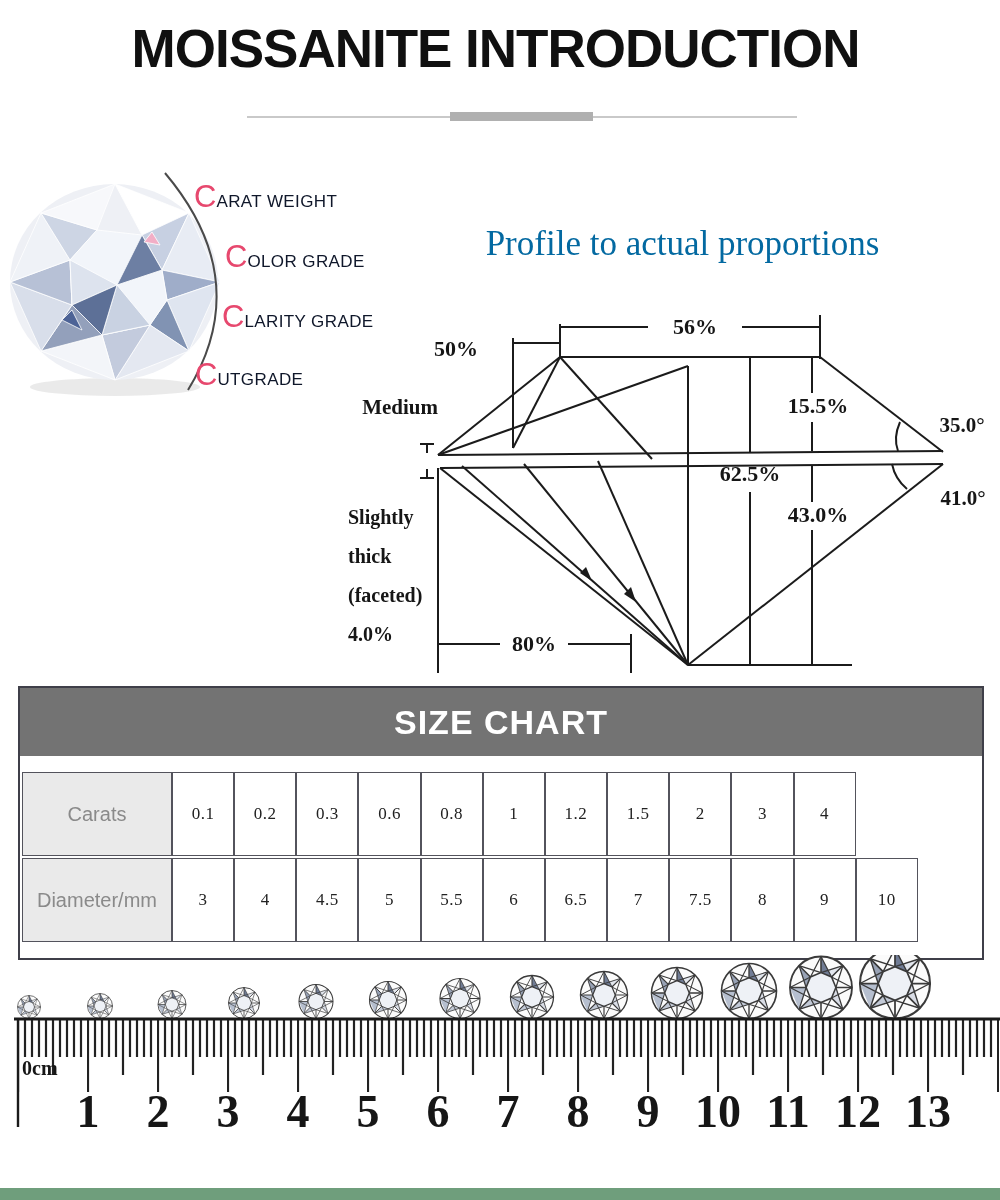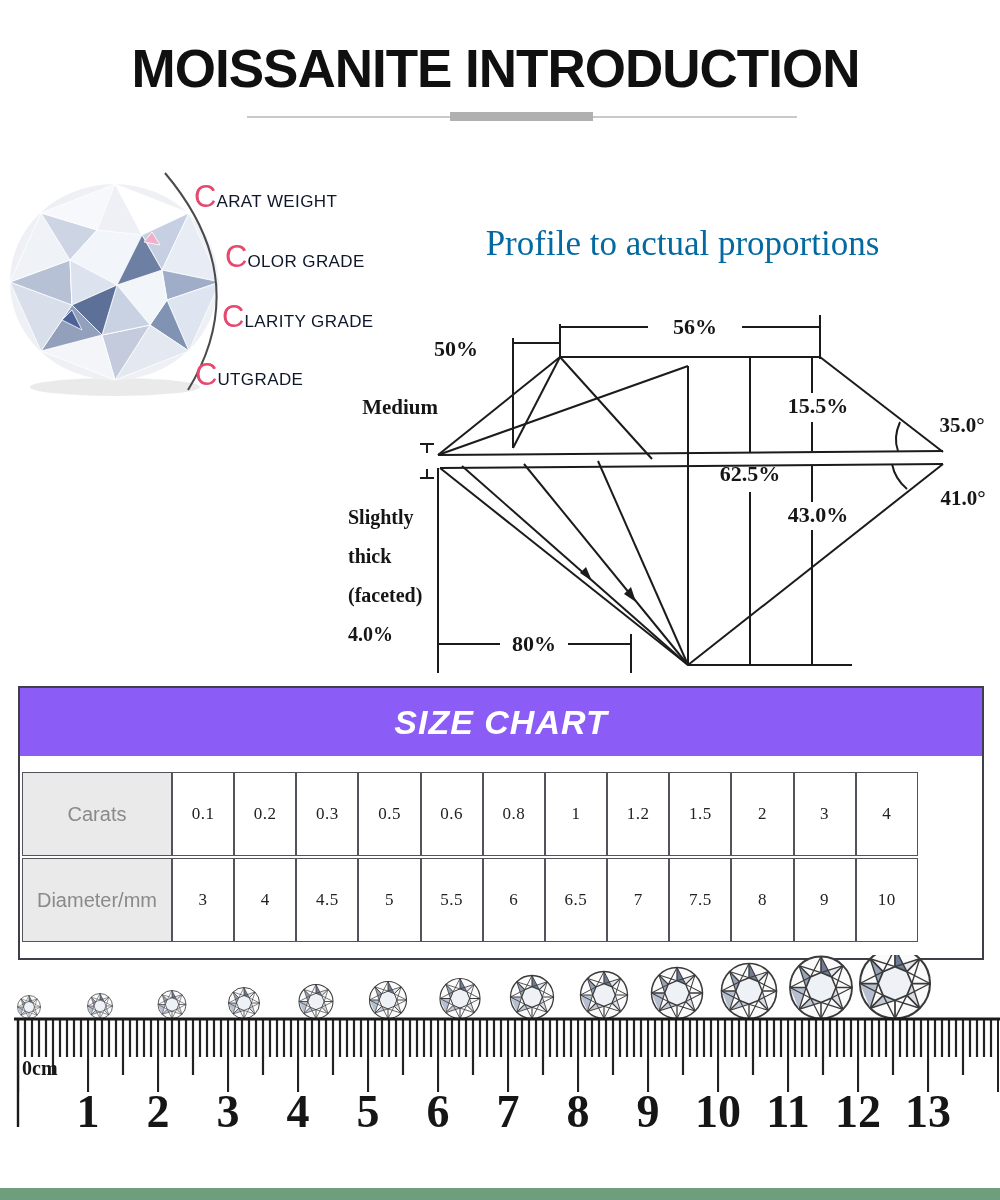--- a/index.html
+++ b/index.html
@@ -1,20 +1,20 @@
 <!DOCTYPE html>
 <html><head>
 <meta charset="utf-8">
 <style>
   html,body{margin:0;padding:0;background:#fff;}
   #stage{position:relative;width:1000px;height:1200px;background:#ffffff;overflow:hidden;
          font-family:"Liberation Sans",sans-serif;}
   
   .main-title{position:absolute;top:18px;left:0;width:991px;text-align:center;
-    font-size:53px;font-weight:bold;color:#101010;letter-spacing:-1px;margin-top:20px;}
+    font-size:53px;font-weight:bold;color:#101010;letter-spacing:-1px;}
   .divider{position:absolute;top:112px;left:247px;width:550px;height:10px;}
   .divider .thin{position:absolute;top:4px;left:0;width:100%;height:2px;background:#c9c9c9;}
   .divider .thick{position:absolute;top:0;left:203px;width:143px;height:9px;background:#b0b0b0;}
   
   .grade-label{position:absolute;display:flex;align-items:baseline;white-space:pre;}
   .grade-label .big-c{font-size:31px;color:#e7486e;line-height:1;}
   .grade-label .rest{font-size:17px;color:#0f172a;letter-spacing:.4px;line-height:1;}
   
   .prop-title{position:absolute;top:224px;left:365px;width:635px;text-align:center;
     font-family:"Liberation Serif",serif;font-size:35px;color:#0369a1;}
@@ -145,28 +145,27 @@
       <text x="534" y="651">80%</text>
       <text x="750" y="481">62.5%</text>
       <text x="818" y="413">15.5%</text>
       <text x="818" y="522">43.0%</text>
       <text x="962" y="432" font-size="21">35.0°</text>
       <text x="963" y="505" font-size="21">41.0°</text>
     </g>
   </svg>
 
   <div class="size-chart">
-    <div class="band" style="background:#8b5cf6;font-style:italic;">SIZE CHART</div>
+    <div class="band" style="background:#737373;">SIZE CHART</div>
     <div class="tbl">
       <div class="trow">
         <div class="tcell lab">Carats</div>
         <div class="tcell val">0.1</div>
         <div class="tcell val">0.2</div>
         <div class="tcell val">0.3</div>
-        <div class="tcell val">0.5</div>
         <div class="tcell val">0.6</div>
         <div class="tcell val">0.8</div>
         <div class="tcell val">1</div>
         <div class="tcell val">1.2</div>
         <div class="tcell val">1.5</div>
         <div class="tcell val">2</div>
         <div class="tcell val">3</div>
         <div class="tcell val">4</div>
       </div>
       <div class="trow">

